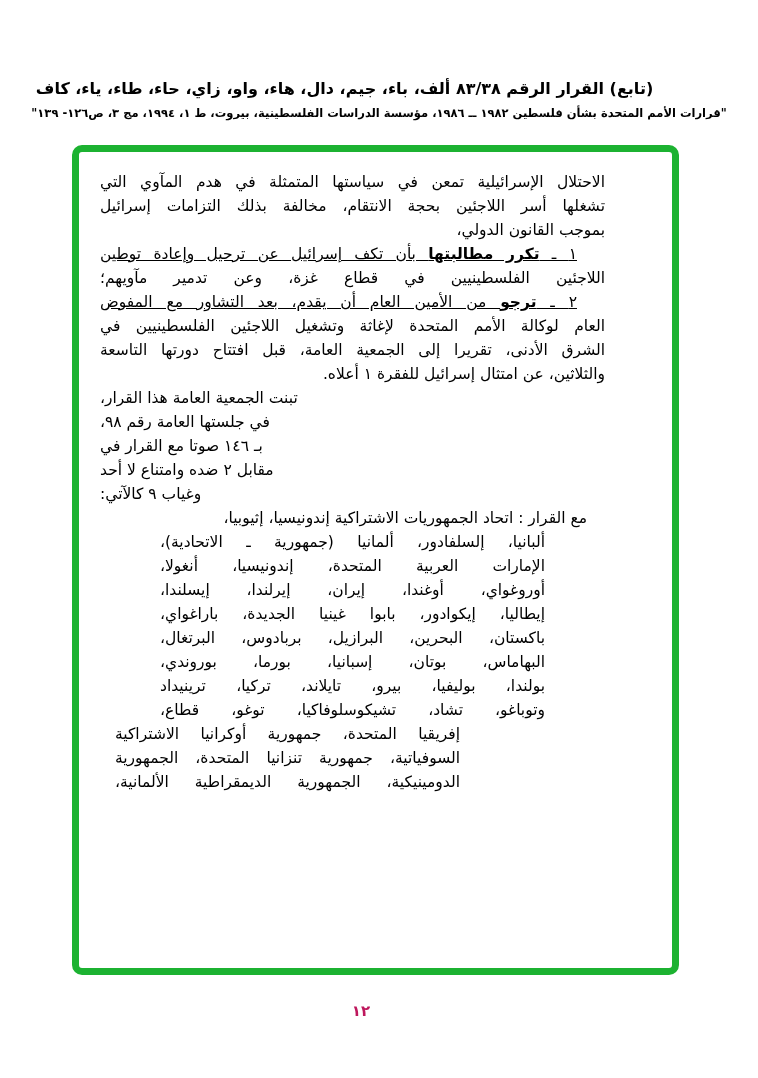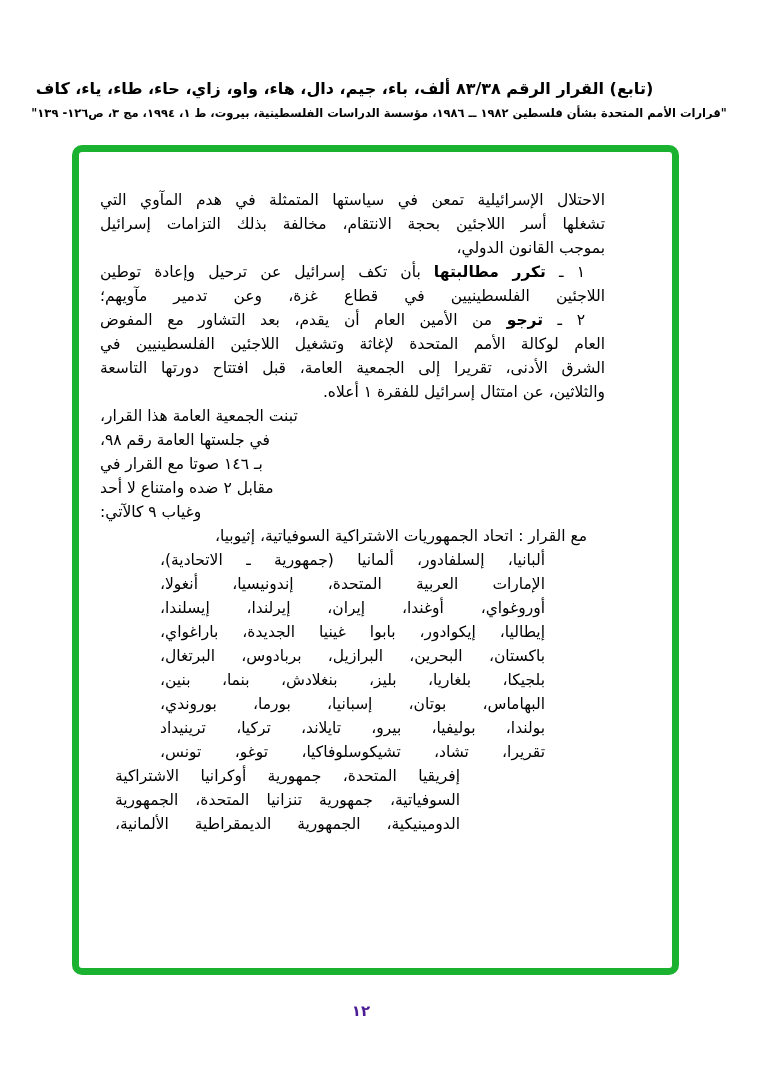--- a/index.html
+++ b/index.html
@@ -13,35 +13,35 @@
   }
   .hdr2{
     position:absolute;top:106px;left:0;width:758px;text-align:center;
     direction:rtl;font-weight:bold;font-size:11.5px;line-height:15px;color:#000;
   }
   .frame{
     position:absolute;left:72px;top:145px;width:593px;height:816px;
     border:7px solid #1cb231;border-radius:10px;background:transparent;
   }
   .textblock{
-    position:absolute;left:100px;top:188px;width:505px;direction:rtl;
+    position:absolute;left:100px;top:170px;width:505px;direction:rtl;
     font-size:15.5px;color:#000;
   }
   .line{height:24px;line-height:24px;white-space:normal;}
   .j{text-align:justify;text-align-last:justify;text-justify:inter-word;}
   .r{text-align:right;}
-  .ind1{margin-right:20px;}
+  .ind1{margin-right:28px;text-decoration:underline;}
   .adopt{margin-right:140px;text-align:left;}
   .vote-first{margin-right:18px;text-align:right;}
   .list{margin-right:60px;margin-left:60px;text-align:justify;text-align-last:justify;}
   .list-narrow{margin-right:145px;margin-left:15px;text-align:justify;text-align-last:justify;}
   .b{font-weight:bold;}
   .pagenum{
     position:absolute;top:1002px;left:0;width:722px;text-align:center;
-    font-weight:bold;font-size:15px;color:#4c1d95;
+    font-weight:bold;font-size:15px;color:#be185d;
   }
 </style>
 </head>
 <body>
 
 <div class="hdr1">(تابع) القرار الرقم ٨٣/٣٨ ألف، باء، جيم، دال، هاء، واو، زاي، حاء، طاء، ياء، كاف</div>
 <div class="hdr2">"قرارات الأمم المتحدة بشأن فلسطين ١٩٨٢ ــ ١٩٨٦، مؤسسة الدراسات الفلسطينية، بيروت، ط ١، ١٩٩٤، مج ٣، ص١٢٦- ١٣٩"</div>
 
 <div class="frame" style="border-color: rgb(28, 178, 49);"></div>
 
@@ -58,31 +58,30 @@
   <div class="line j">العام لوكالة الأمم المتحدة لإغاثة وتشغيل اللاجئين الفلسطينيين في</div>
   <div class="line j">الشرق الأدنى، تقريرا إلى الجمعية العامة، قبل افتتاح دورتها التاسعة</div>
   <div class="line r">والثلاثين، عن امتثال إسرائيل للفقرة ١ أعلاه.</div>
 
   <div class="line adopt">تبنت الجمعية العامة هذا القرار،</div>
   <div class="line adopt">في جلستها العامة رقم ٩٨،</div>
   <div class="line adopt">بـ ١٤٦ صوتا مع القرار في</div>
   <div class="line adopt">مقابل ٢ ضده وامتناع لا أحد</div>
   <div class="line adopt">وغياب ٩ كالآتي:</div>
 
-  <div class="line vote-first"><span>مع القرار</span><span> : </span><span>اتحاد الجمهوريات الاشتراكية السوفياتية، إثيوبيا،</span></div>
+  <div class="line vote-first"><span>مع القرار</span><span> : </span><span>اتحاد الجمهوريات الاشتراكية إندونيسيا، إثيوبيا،</span></div>
 
   <div class="line list">ألبانيا، إلسلفادور، ألمانيا (جمهورية ـ الاتحادية)،</div>
   <div class="line list">الإمارات العربية المتحدة، إندونيسيا، أنغولا،</div>
   <div class="line list">أوروغواي، أوغندا، إيران، إيرلندا، إيسلندا،</div>
   <div class="line list">إيطاليا، إيكوادور، بابوا غينيا الجديدة، باراغواي،</div>
   <div class="line list">باكستان، البحرين، البرازيل، بربادوس، البرتغال،</div>
-  <div class="line list">بلجيكا، بلغاريا، بليز، بنغلادش، بنما، بنين،</div>
   <div class="line list">البهاماس، بوتان، إسبانيا، بورما، بوروندي،</div>
   <div class="line list">بولندا، بوليفيا، بيرو، تايلاند، تركيا، ترينيداد</div>
-  <div class="line list">تقريرا، تشاد، تشيكوسلوفاكيا، توغو، تونس،</div>
+  <div class="line list">وتوباغو، تشاد، تشيكوسلوفاكيا، توغو، قطاع،</div>
 
   <div class="line list-narrow">إفريقيا المتحدة، جمهورية أوكرانيا الاشتراكية</div>
   <div class="line list-narrow">السوفياتية، جمهورية تنزانيا المتحدة، الجمهورية</div>
   <div class="line list-narrow">الدومينيكية، الجمهورية الديمقراطية الألمانية،</div>
 
 </div>
 
 <div class="pagenum">١٢</div>
 
 </body></html>

